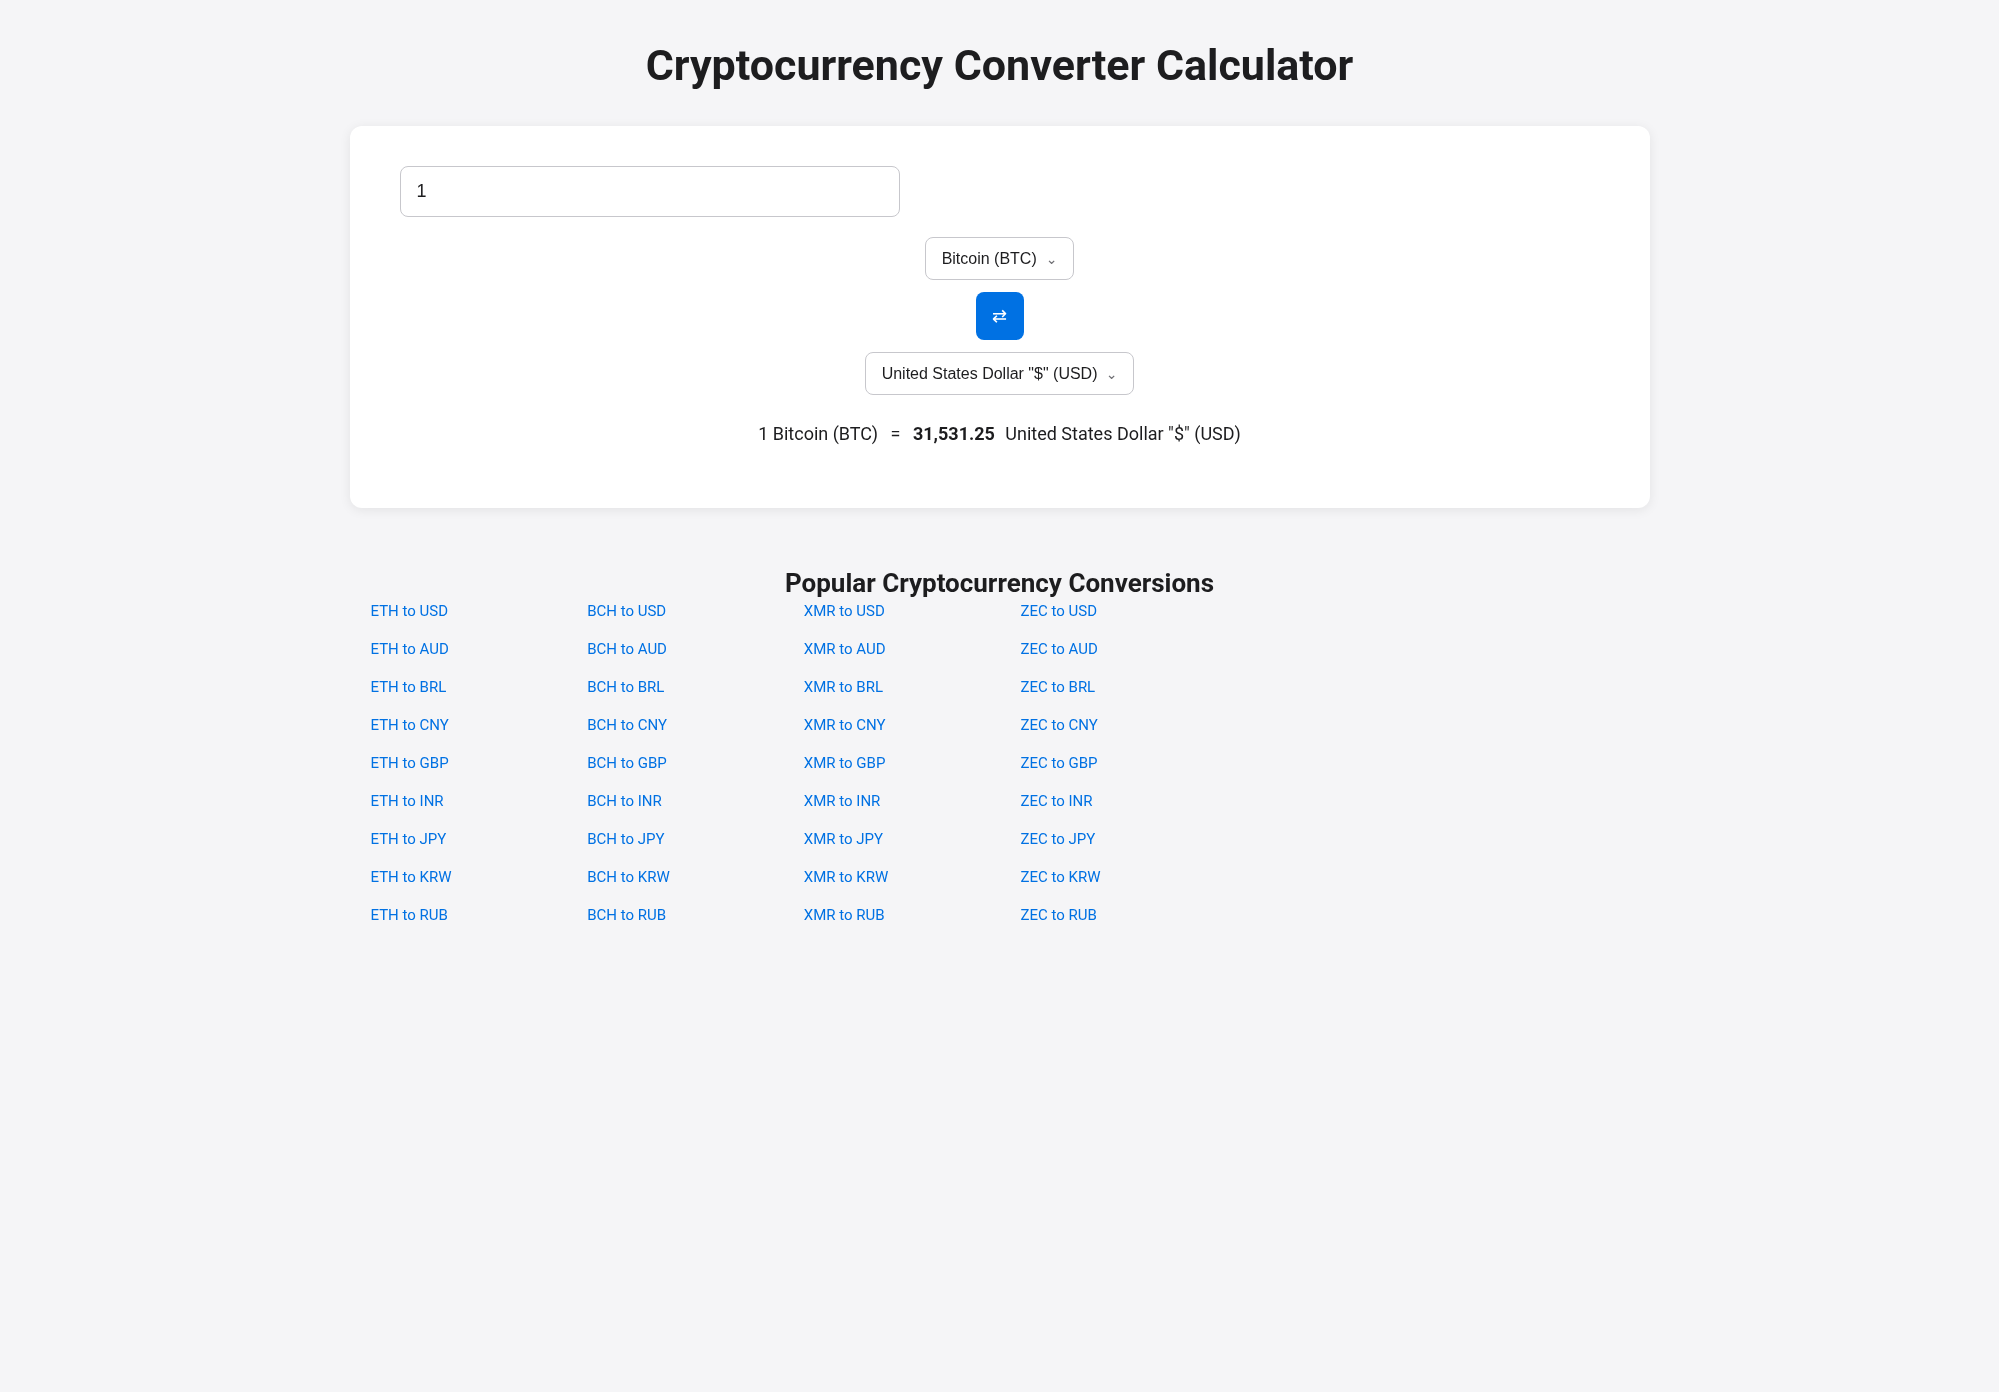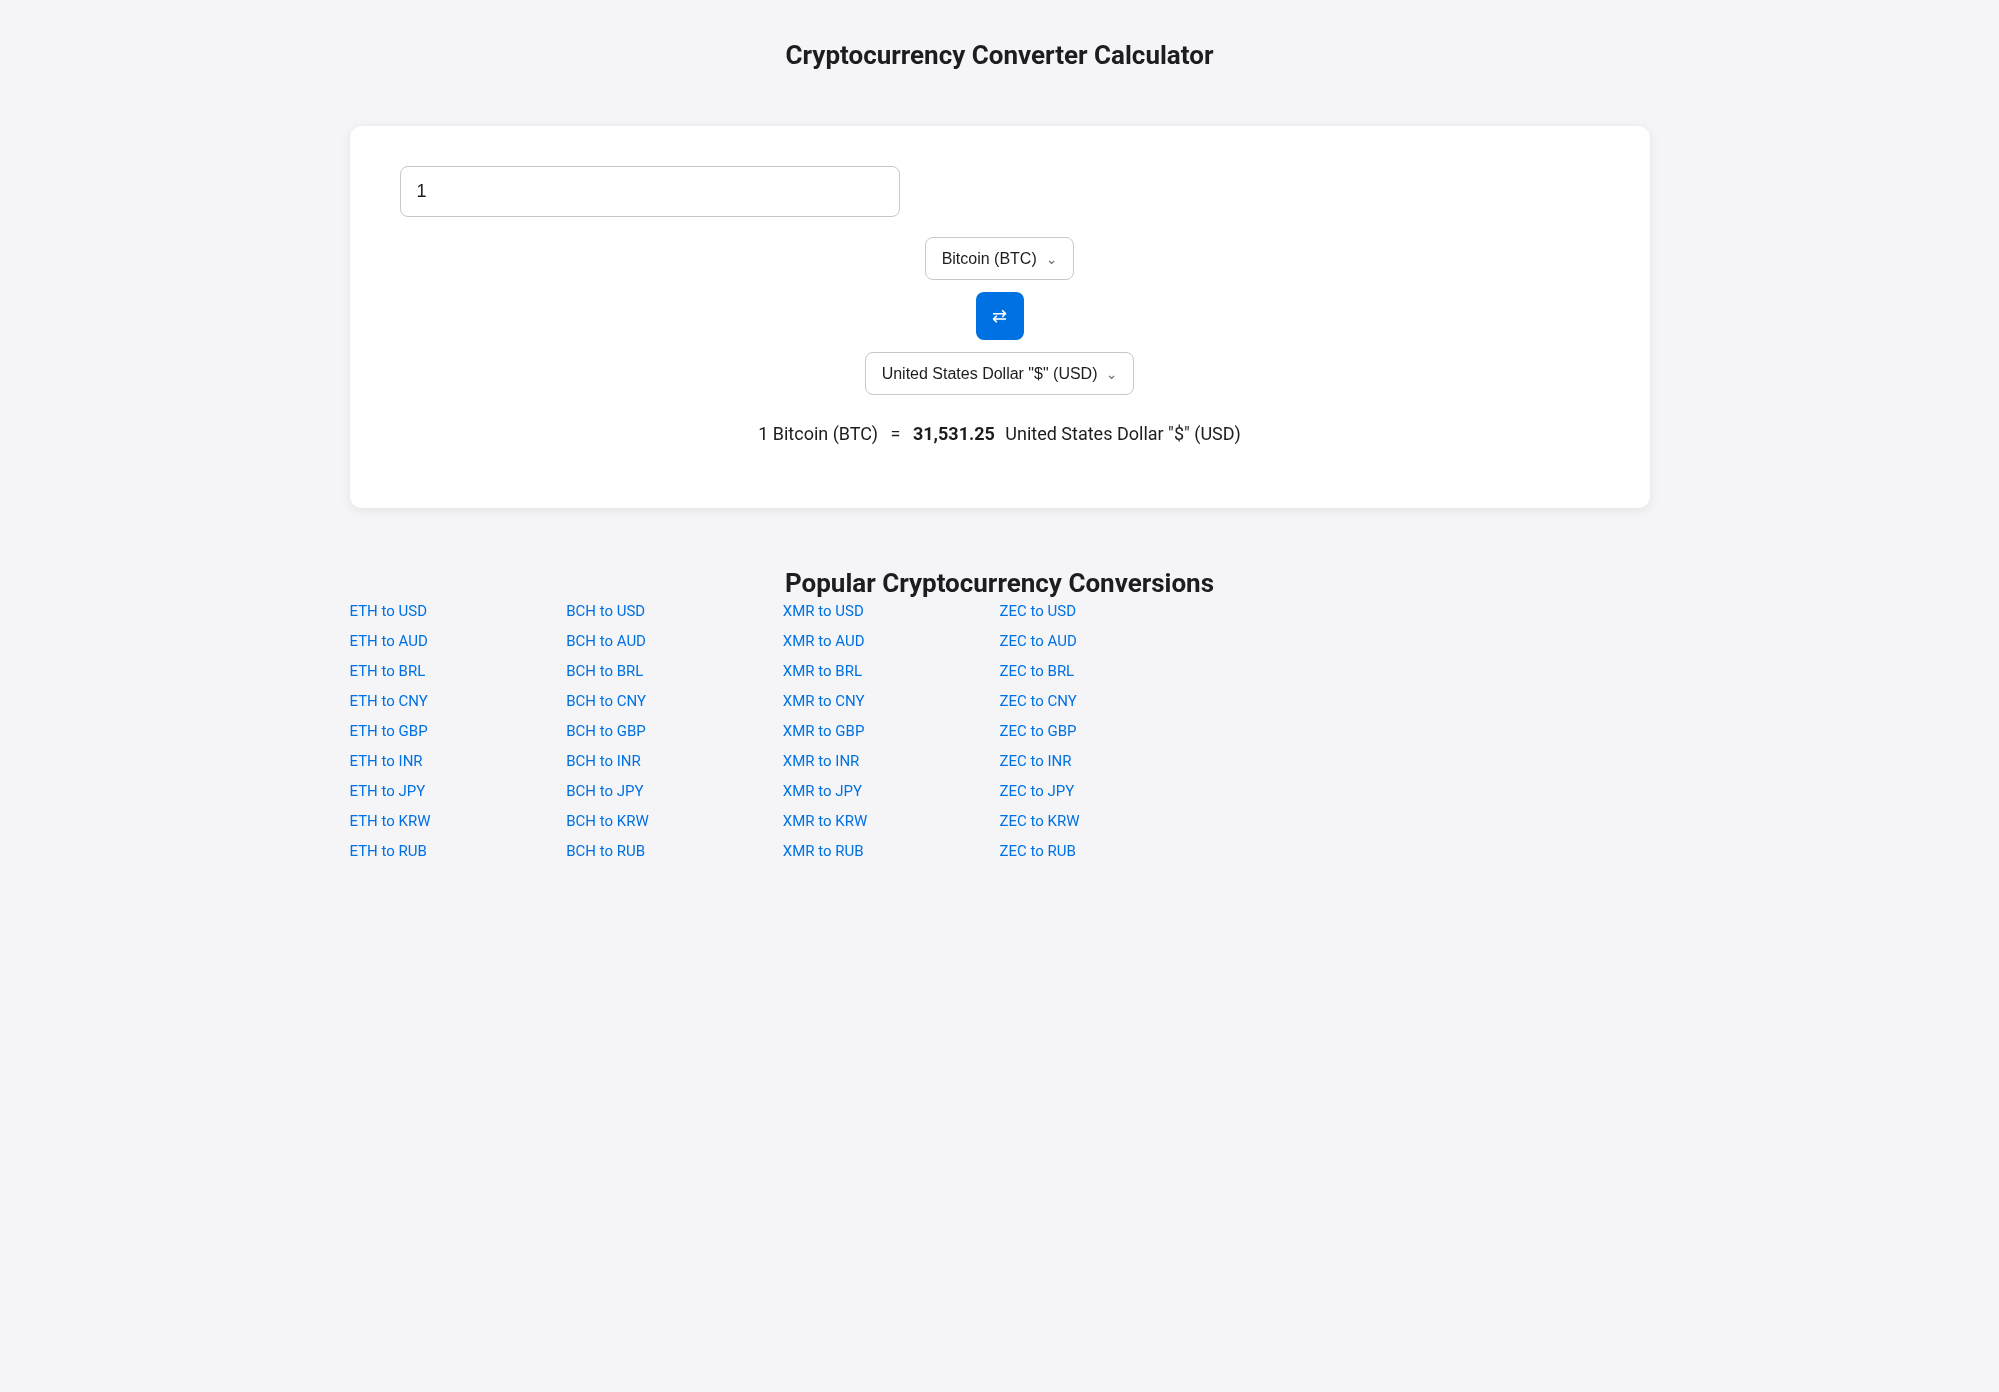--- a/index.html
+++ b/index.html
@@ -16,23 +16,23 @@
       padding: 40px 20px;
     }
 
     .page-container {
       max-width: 1300px;
       margin: 0 auto;
     }
 
     .page-title {
       text-align: center;
-      font-size: 26px;
+      font-size: 43px;
       font-weight: 700;
-      margin-bottom: 56px;
+      margin-bottom: 36px;
       color: #1d1d1f;
     }
 
     .converter-card {
       background: #ffffff;
       border-radius: 12px;
       padding: 40px 50px;
       box-shadow: 0 2px 12px rgba(0,0,0,0.08);
       margin-bottom: 60px;
     }
@@ -152,21 +152,22 @@
       color: #0071e3;
       text-decoration: none;
       font-size: 15px;
       padding: 4px 0;
       display: block;
     }
 
     .conversion-col {
       display: flex;
       flex-direction: column;
-      gap: 4px;
+      gap: 12px;
+      margin-left: 21px;
     }
   </style>
 </head>
 <body>
 
 <div class="page-container">
 
   <h1 class="page-title">Cryptocurrency Converter Calculator</h1>
 
   <div class="converter-card">

